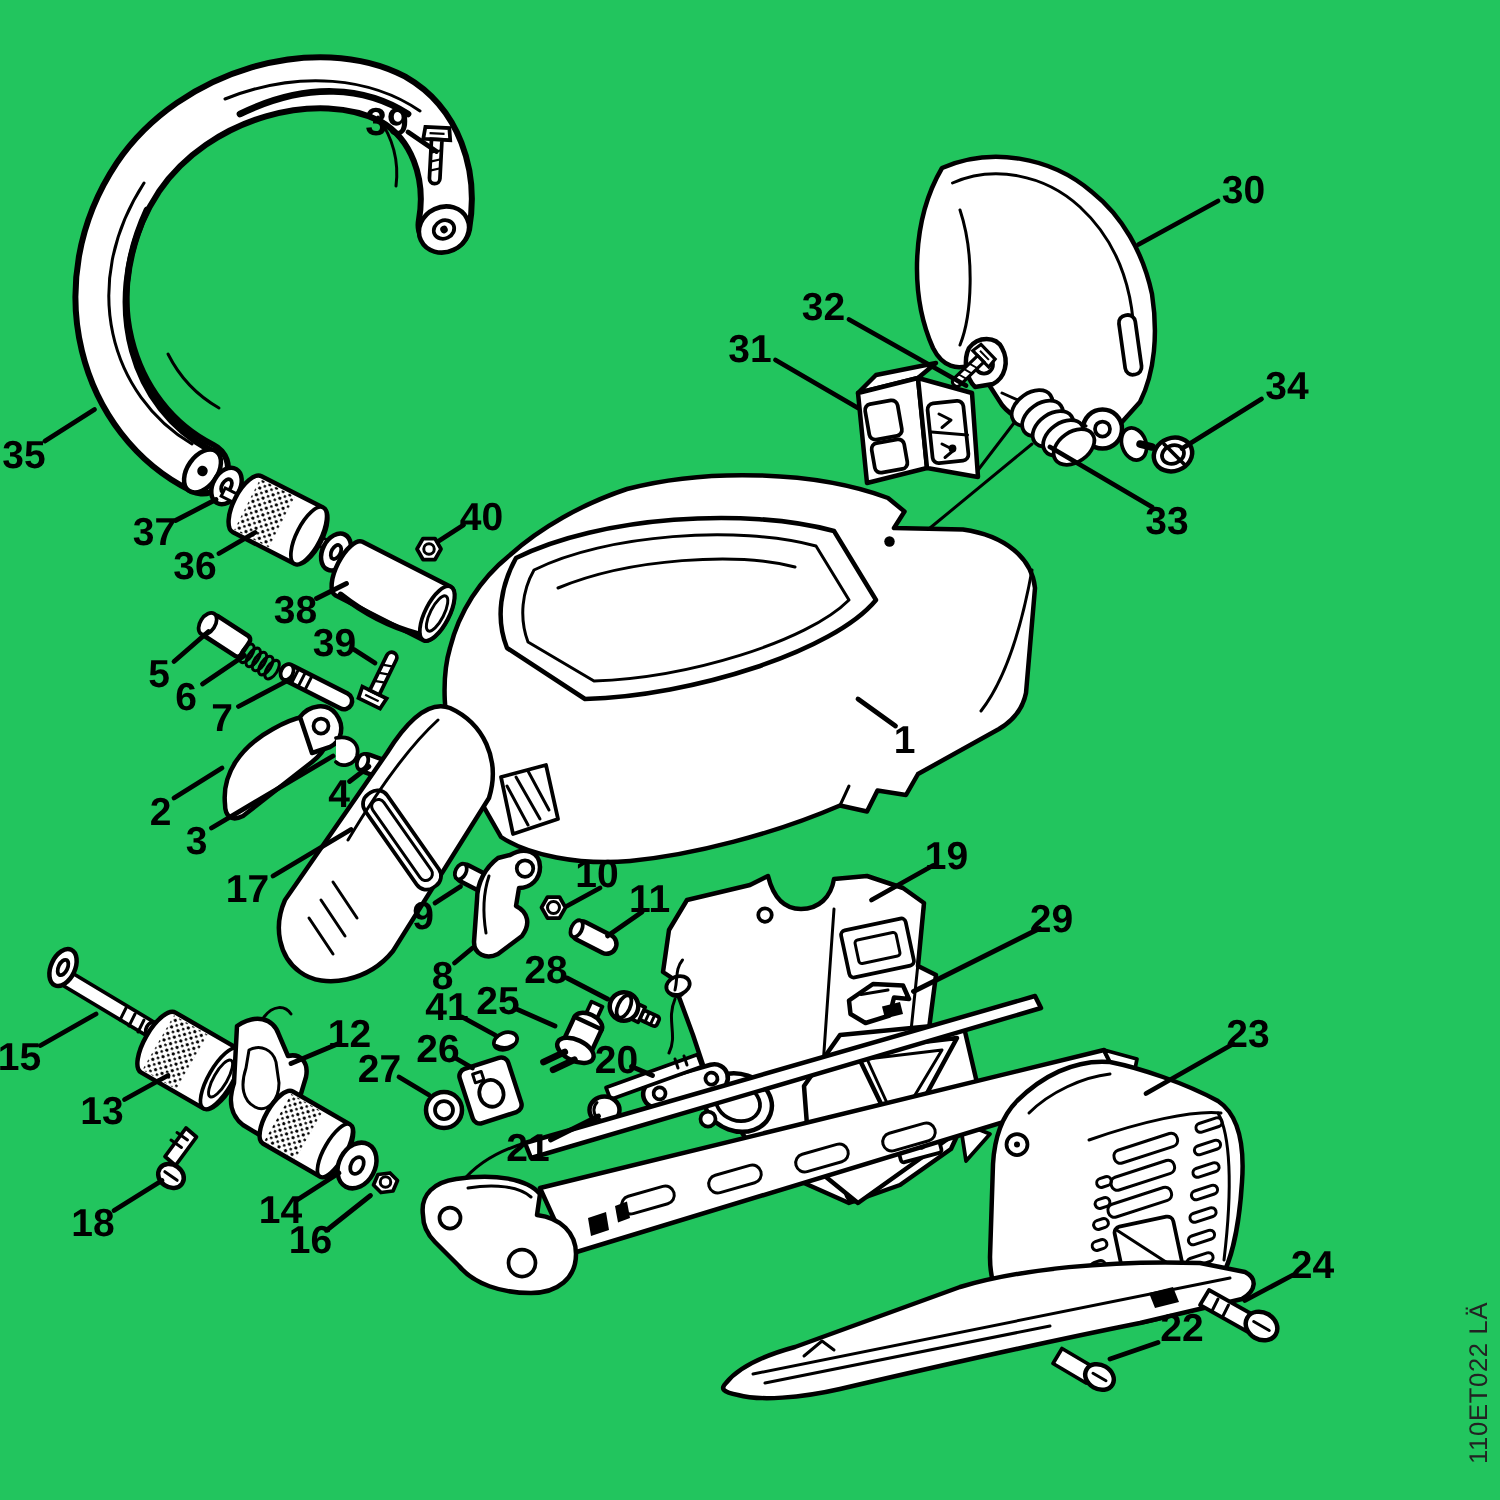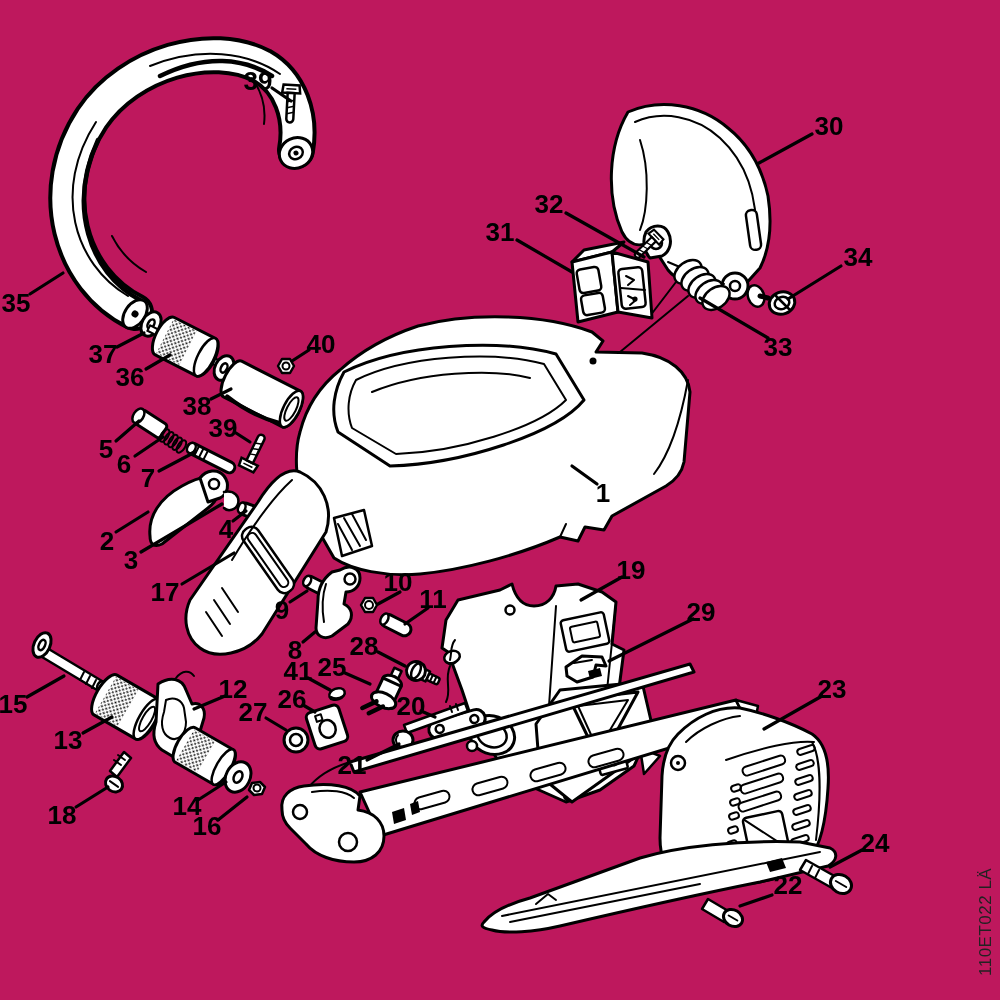--- a/index.html
+++ b/index.html
@@ -1,16 +1,16 @@
 <!DOCTYPE html>
 <html><head>
 <meta charset="utf-8">
 <style>
   html,body{margin:0;padding:0;background:#fff;}
-  #stage{position:relative;width:1000px;height:1000px;background:#be185d;overflow:hidden;}
+  #stage{position:relative;width:1000px;height:1000px;background:#22c55e;overflow:hidden;}
   svg{display:block;}
   .part{fill:#fff;stroke:#000;stroke-width:3;stroke-linejoin:round;stroke-linecap:round;}
   .part2{fill:none;stroke:#000;stroke-width:2;stroke-linejoin:round;stroke-linecap:round;}
   .part25{fill:#fff;stroke:#000;stroke-width:2.5;stroke-linejoin:round;stroke-linecap:round;}
   .ink{fill:#000;stroke:none;}
   .callout-num{font-family:"Liberation Sans",sans-serif;font-weight:bold;font-size:26px;fill:#000;text-anchor:middle;dominant-baseline:central;}
   .leader{stroke:#000;stroke-width:3.2;stroke-linecap:round;}
   .watermark{font-family:"Liberation Sans",sans-serif;font-size:17px;fill:#222;letter-spacing:0.5px;}
 </style>
 </head>

